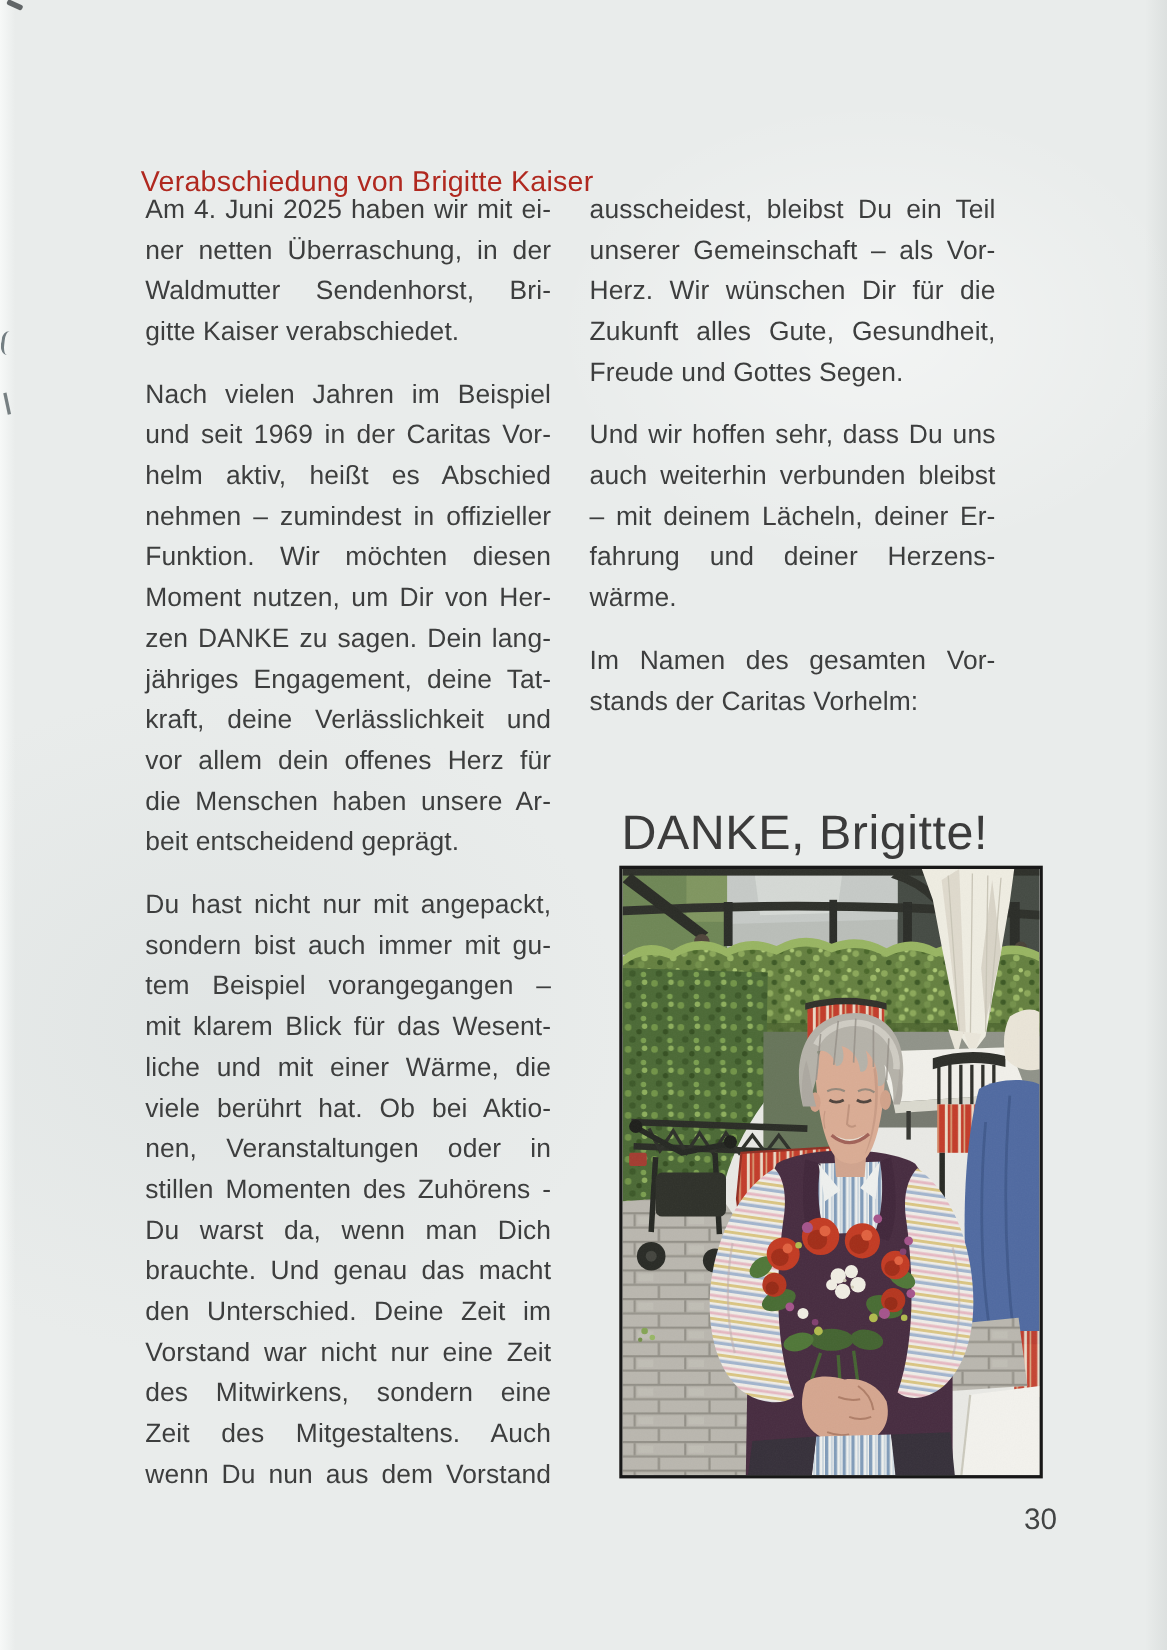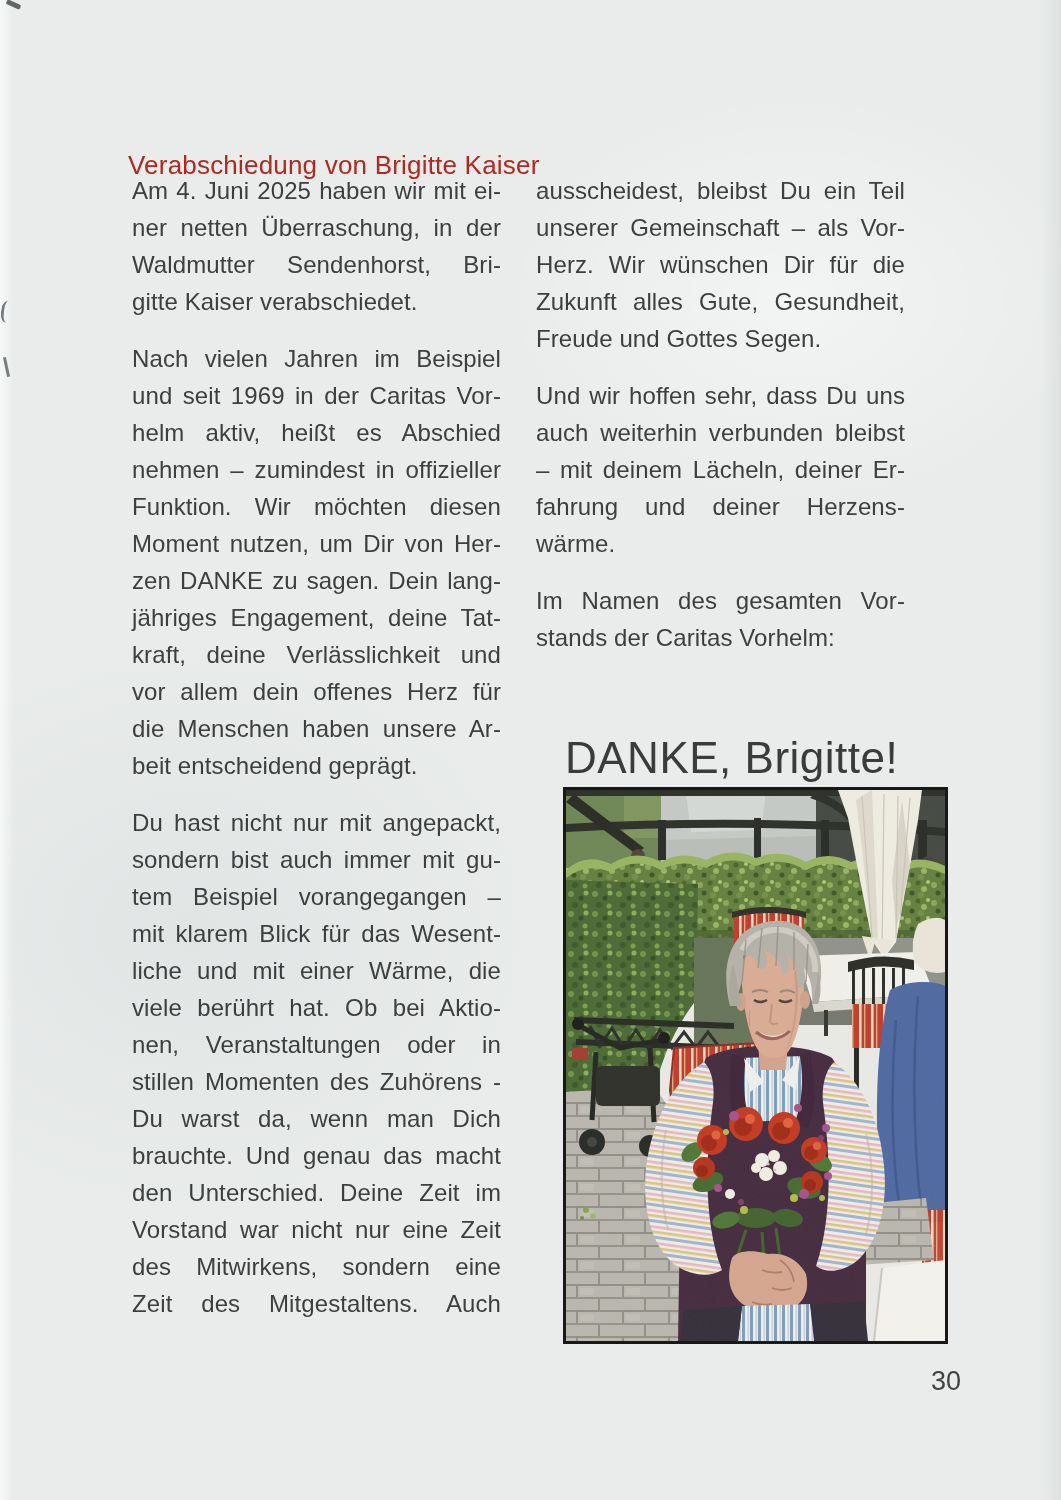--- a/index.html
+++ b/index.html
@@ -97,20 +97,21 @@
         <div class="line">liche und mit einer Wärme, die</div>
         <div class="line">viele berührt hat. Ob bei Aktio-</div>
         <div class="line">nen, Veranstaltungen oder in</div>
         <div class="line">stillen Momenten des Zuhörens -</div>
         <div class="line">Du warst da, wenn man Dich</div>
         <div class="line">brauchte. Und genau das macht</div>
         <div class="line">den Unterschied. Deine Zeit im</div>
         <div class="line">Vorstand war nicht nur eine Zeit</div>
         <div class="line">des Mitwirkens, sondern eine</div>
         <div class="line">Zeit des Mitgestaltens. Auch</div>
+        <div class="line">wenn Du nun aus dem Vorstand</div>
       </div>
     </div>
   <div class="col col-right">
       <div class="para">
         <div class="line">ausscheidest, bleibst Du ein Teil</div>
         <div class="line">unserer Gemeinschaft – als Vor-</div>
         <div class="line">Herz. Wir wünschen Dir für die</div>
         <div class="line">Zukunft alles Gute, Gesundheit,</div>
         <div class="line last">Freude und Gottes Segen.</div>
       </div>

